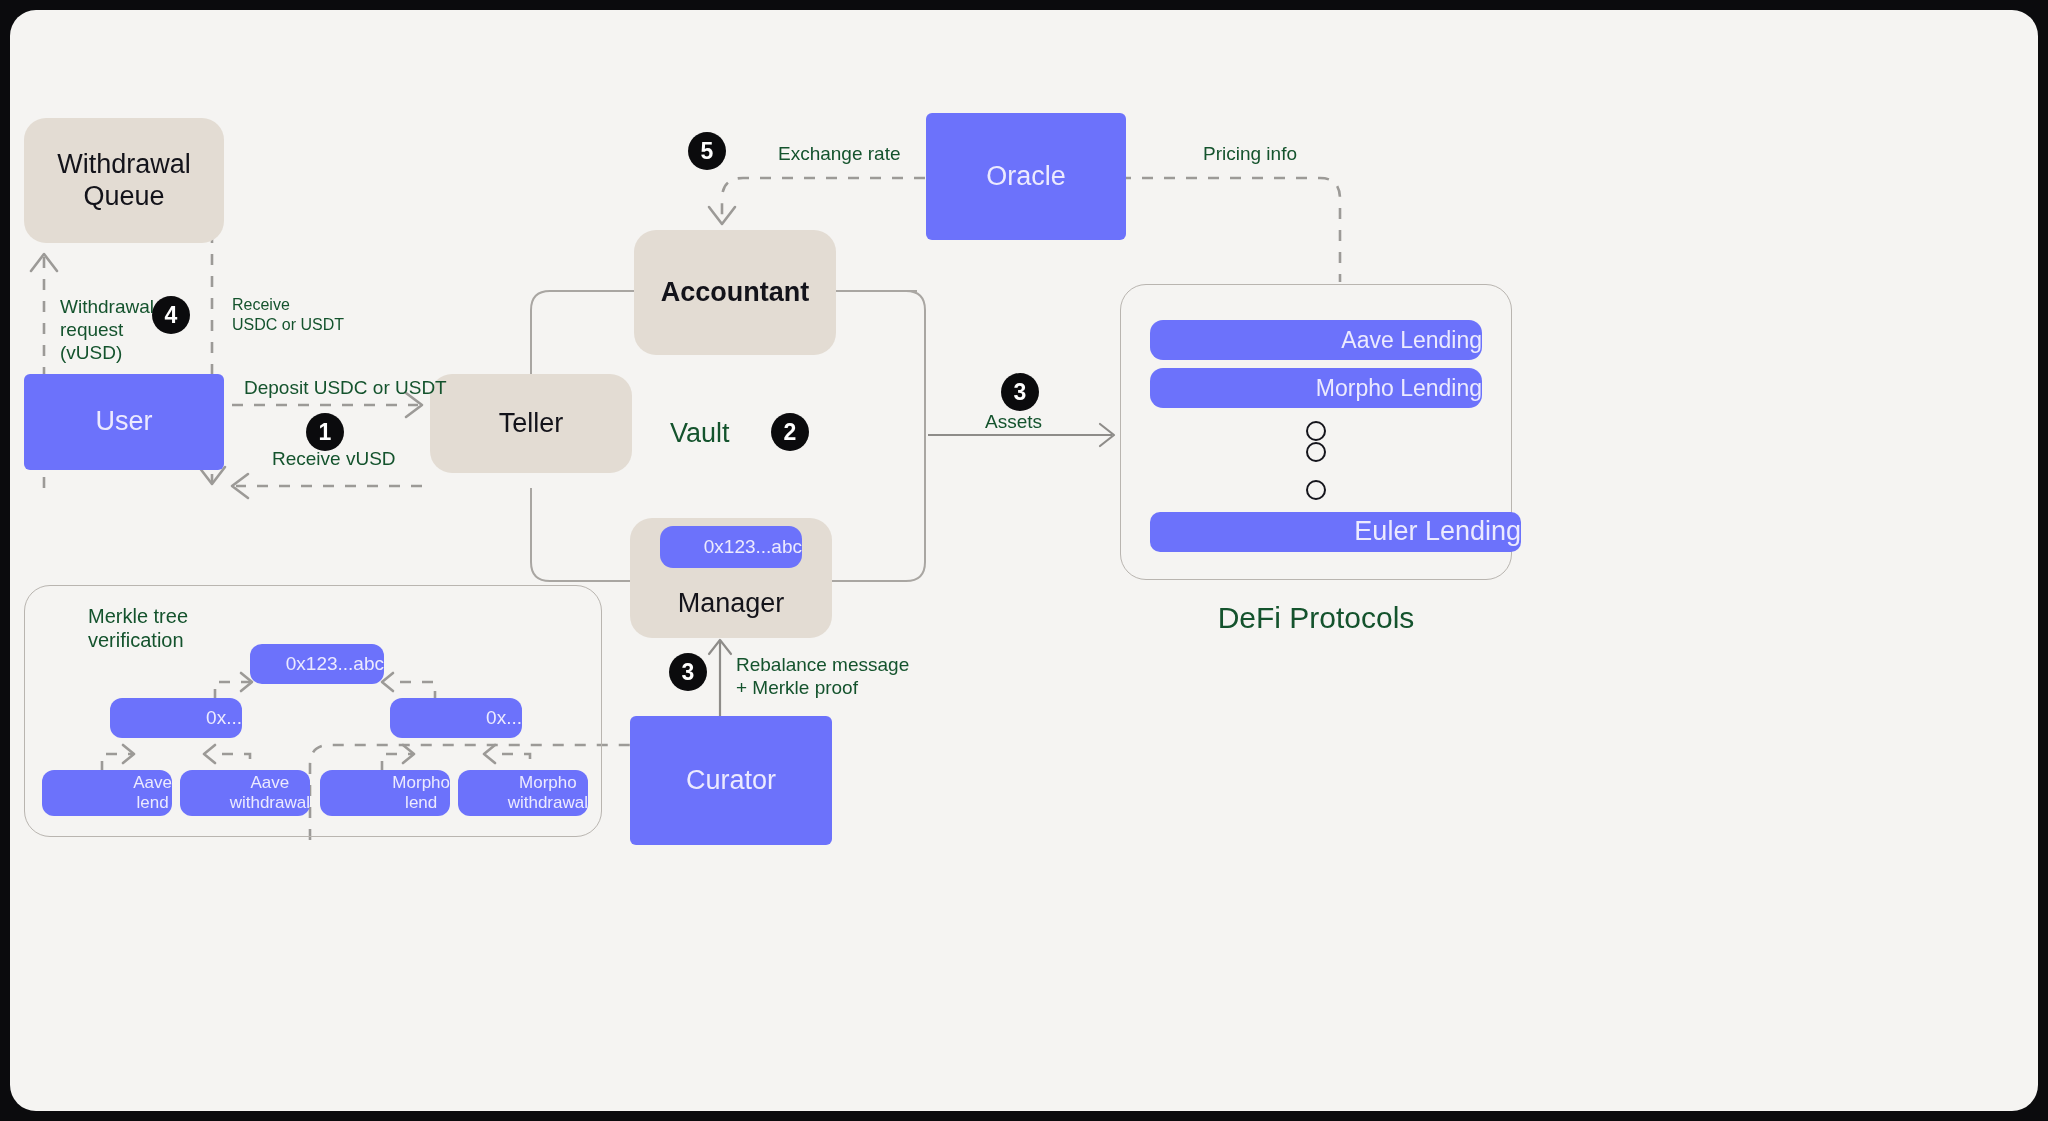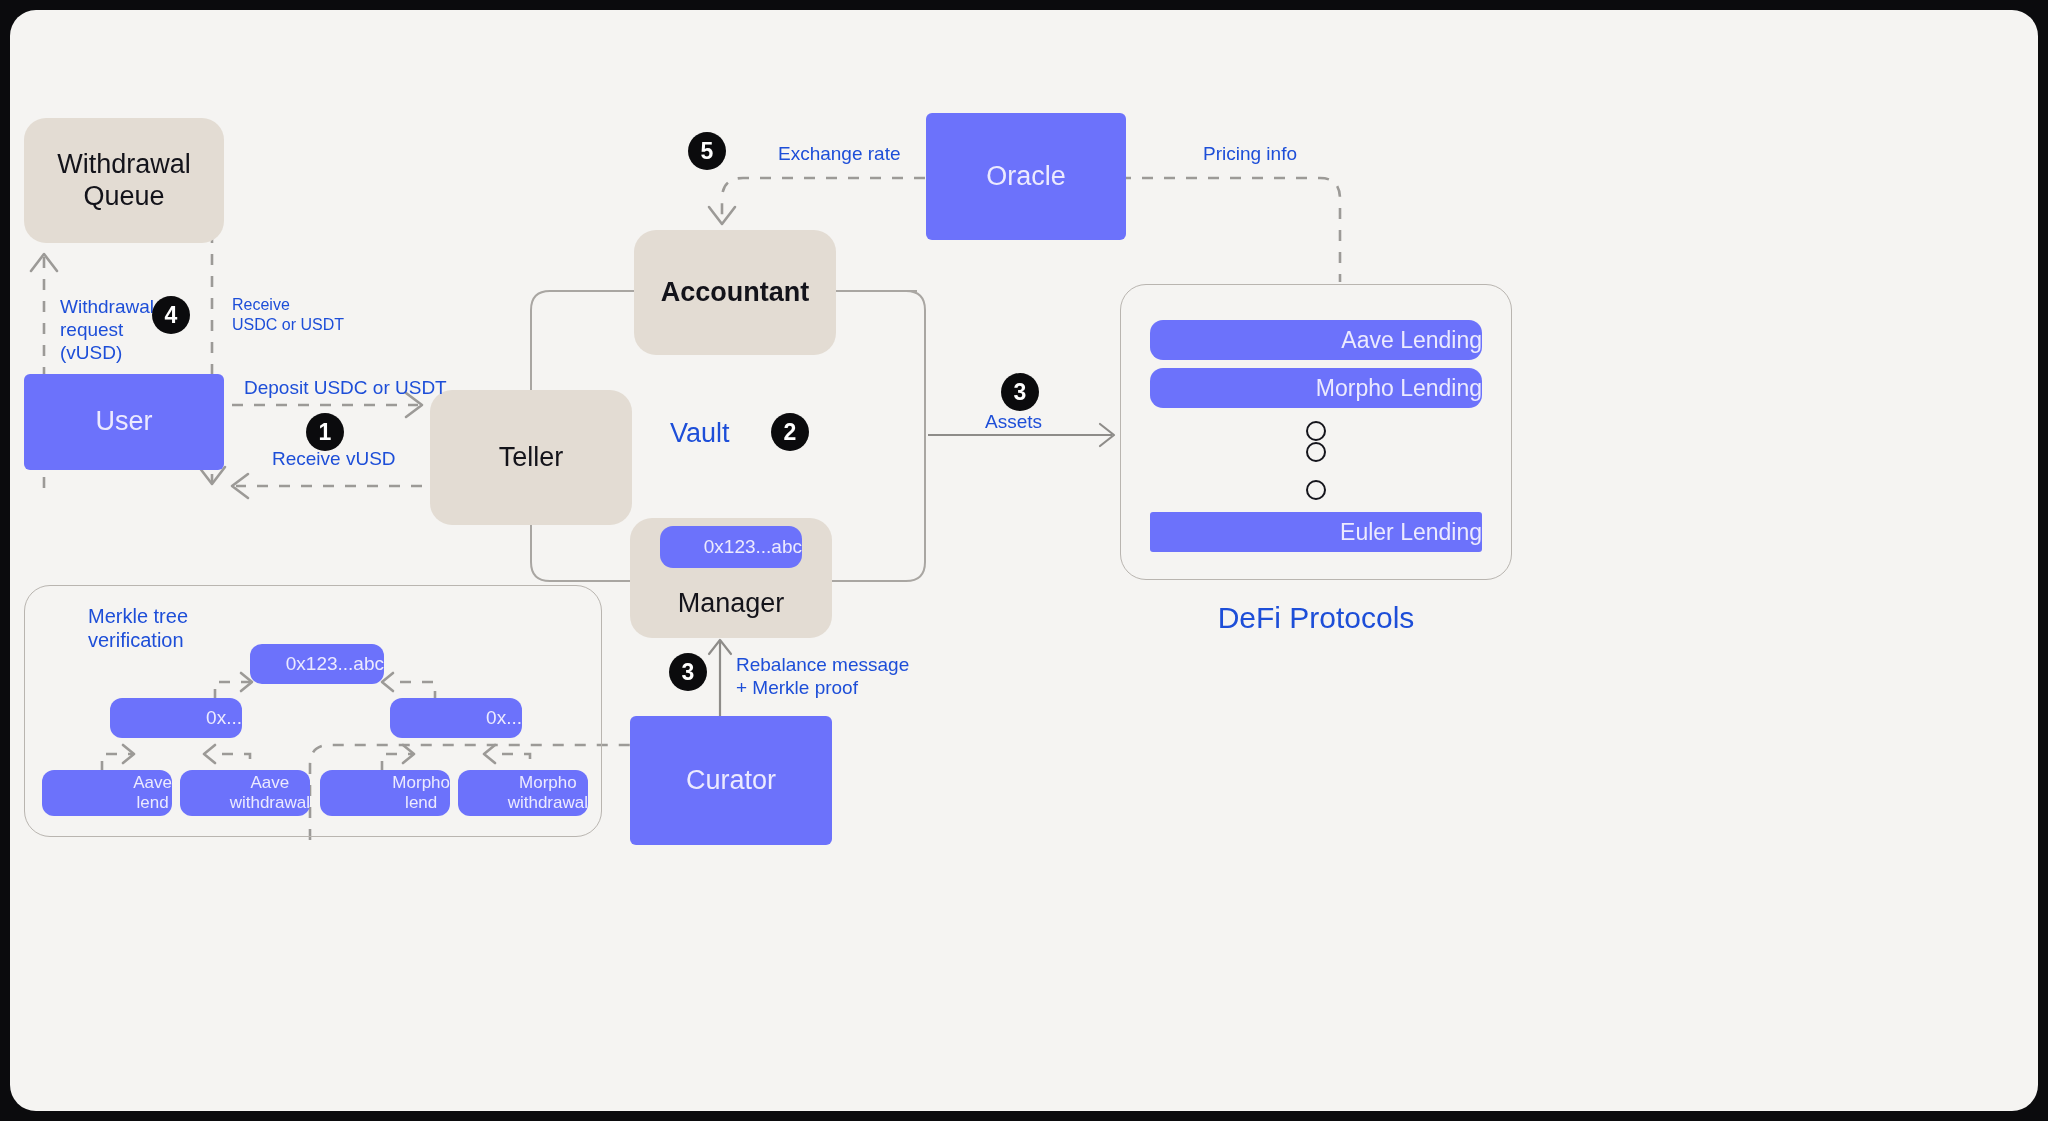--- a/index.html
+++ b/index.html
@@ -13,21 +13,21 @@
     position:absolute;left:10px;top:10px;width:2028px;height:1101px;
     background:#f5f4f2;border-radius:26px;overflow:hidden;
   }
   .node{
     position:absolute;display:flex;align-items:center;justify-content:center;
     text-align:center;box-sizing:border-box;line-height:1.18;
   }
   .beige{background:#e3dcd3;border-radius:22px;color:#13131a;}
   .purple{background:#6c72fb;border-radius:6px;color:#eceafe;}
   .outline{background:transparent;border:1.6px solid #b9b5b0;border-radius:26px;}
-  .lbl{position:absolute;color:#1d4ed8;white-space:pre;line-height:1.22;}
+  .lbl{position:absolute;color:#14532d;white-space:pre;line-height:1.22;}
   .badge{
     position:absolute;border-radius:50%;background:#0b0b0d;color:#fff;
     display:flex;align-items:center;justify-content:center;font-weight:700;
   }
   .circ{position:absolute;border:2.4px solid #15151c;border-radius:50%;background:transparent;}
   svg.wires{position:absolute;left:0;top:0;width:2028px;height:1101px;overflow:visible;}
   .dash{fill:none;stroke:#9c9a97;stroke-width:2.6;stroke-dasharray:11 11;stroke-linecap:butt;}
   .solid{fill:none;stroke:#8e8c89;stroke-width:2.2;}
   .vaultline{fill:none;stroke:#a9a6a2;stroke-width:2.0;}
   .arrowhead{fill:none;stroke:#9c9a97;stroke-width:2.6;stroke-linecap:round;stroke-linejoin:round;}
@@ -94,21 +94,21 @@
 
     <div class="node beige" style="left:14px;top:108px;width:200px;height:125px;font-size:27px;">
       <span style="white-space:pre-line;">Withdrawal
 Queue</span>
     </div>
 
     <div class="node purple" style="left:14px;top:364px;width:200px;height:96px;font-size:27px;">
       <span>User</span>
     </div>
 
-    <div class="node beige" style="left:420px;top:380px;width:202px;height:135px;font-size:27px;">
+    <div class="node beige" style="left:420px;top:364px;width:202px;height:99px;font-size:27px;">
       <span>Teller</span>
     </div>
 
     <div class="node beige" style="left:624px;top:220px;width:202px;height:125px;font-size:27px;font-weight:bold;">
       <span>Accountant</span>
     </div>
 
     <div class="lbl" style="left:660px;top:407px;font-size:27px;">Vault</div>
     <div class="badge" style="left:761px;top:403px;width:38px;height:38px;font-size:23px;">
       <span>2</span>
@@ -132,21 +132,21 @@
     <div class="node outline" style="left:1110px;top:274px;width:392px;height:296px;"></div>
     <div class="mini" style="left:1140px;top:310px;width:332px;height:40px;font-size:23px;border-radius:13px;">
       <span>Aave Lending</span>
     </div>
     <div class="mini" style="left:1140px;top:358px;width:332px;height:40px;font-size:23px;border-radius:13px;">
       <span>Morpho Lending</span>
     </div>
     <div class="circ" style="left:1296px;top:411px;width:16px;height:16px;"></div>
     <div class="circ" style="left:1296px;top:432px;width:16px;height:16px;"></div>
     <div class="circ" style="left:1296px;top:470px;width:16px;height:16px;"></div>
-    <div class="mini" style="left:1140px;top:502px;width:332px;height:40px;font-size:23px;border-radius:3px;">
+    <div class="mini" style="left:1140px;top:502px;width:332px;height:40px;font-size:27px;border-radius:10px;padding-left:39px;">
       <span>Euler Lending</span>
     </div>
     <div class="lbl" style="left:1110px;top:590px;width:392px;text-align:center;font-size:30px;">DeFi Protocols</div>
 
     <div class="node outline" style="left:14px;top:575px;width:578px;height:252px;"></div>
     <div class="lbl" style="left:34px;top:594px;font-size:20px;white-space:pre-line;margin-left:44px;">Merkle tree
 verification</div>
 
     <div class="mini" style="left:240px;top:634px;width:134px;height:40px;font-size:19px;">
       <span>0x123...abc</span>

